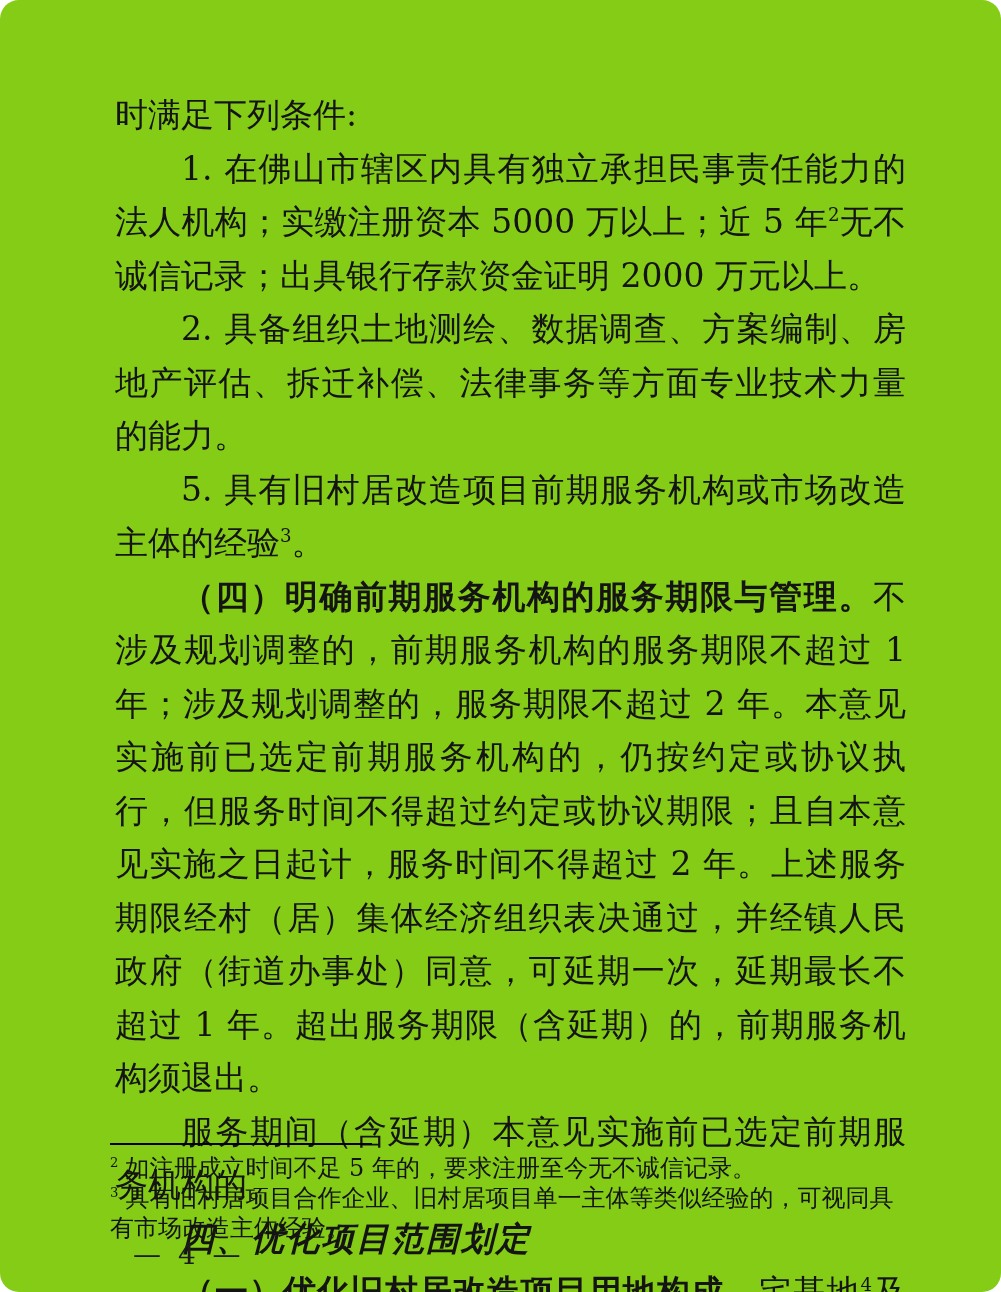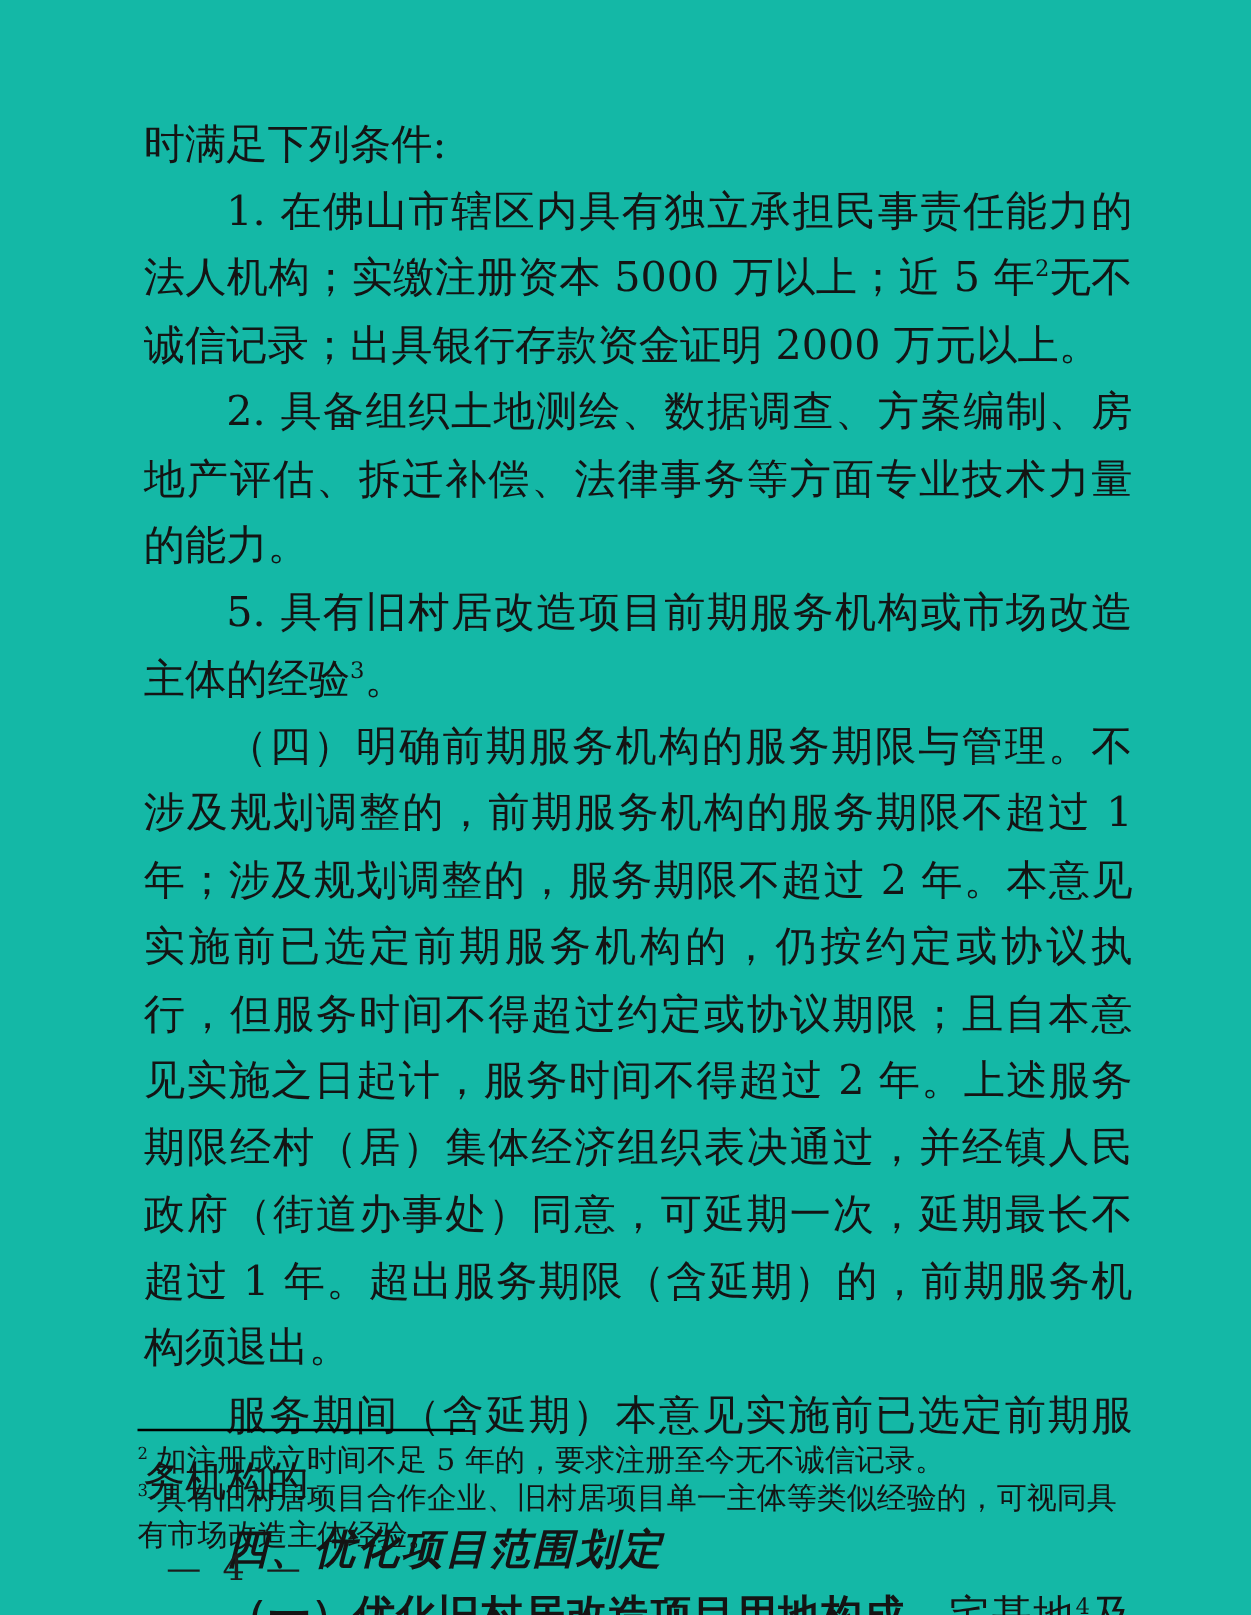--- a/index.html
+++ b/index.html
@@ -1,38 +1,39 @@
 <!DOCTYPE html>
 <html><head>
 <meta charset="utf-8">
 <style>
   * { margin: 0; padding: 0; box-sizing: border-box; }
   html, body { background: #ffffff; }
   .page {
     position: relative;
     width: 1001px;
     height: 1292px;
-    background: #14b8a6;
+    background: #84cc16;
     overflow: hidden;
     font-family: "DejaVu Serif", "Liberation Serif", serif;
     color: #141414;
+    border-radius: 19px;
   }
   .doc-body {
     position: absolute;
     top: 88px;
     left: 115px;
     right: 95px;
     font-size: 33px;
     line-height: 53.5px;
     text-align: justify;
   }
   .doc-body p { margin: 0; }
   .doc-body p.indent { text-indent: 2em; }
   .doc-body p.cont { text-align-last: justify; }
-  .run-bold { font-weight: normal; }
+  .run-bold { font-weight: bold; }
   .run-kai  { font-weight: bold; }
   .run-hei  { font-weight: bold; font-family: "DejaVu Sans", "Liberation Sans", sans-serif; letter-spacing: 2px; font-style: italic; }
   .doc-body sup, .footnotes sup {
     font-size: 0.55em;
     vertical-align: super;
     line-height: 0;
   }
   .footnote-sep {
     position: absolute;
     top: 1143px;

